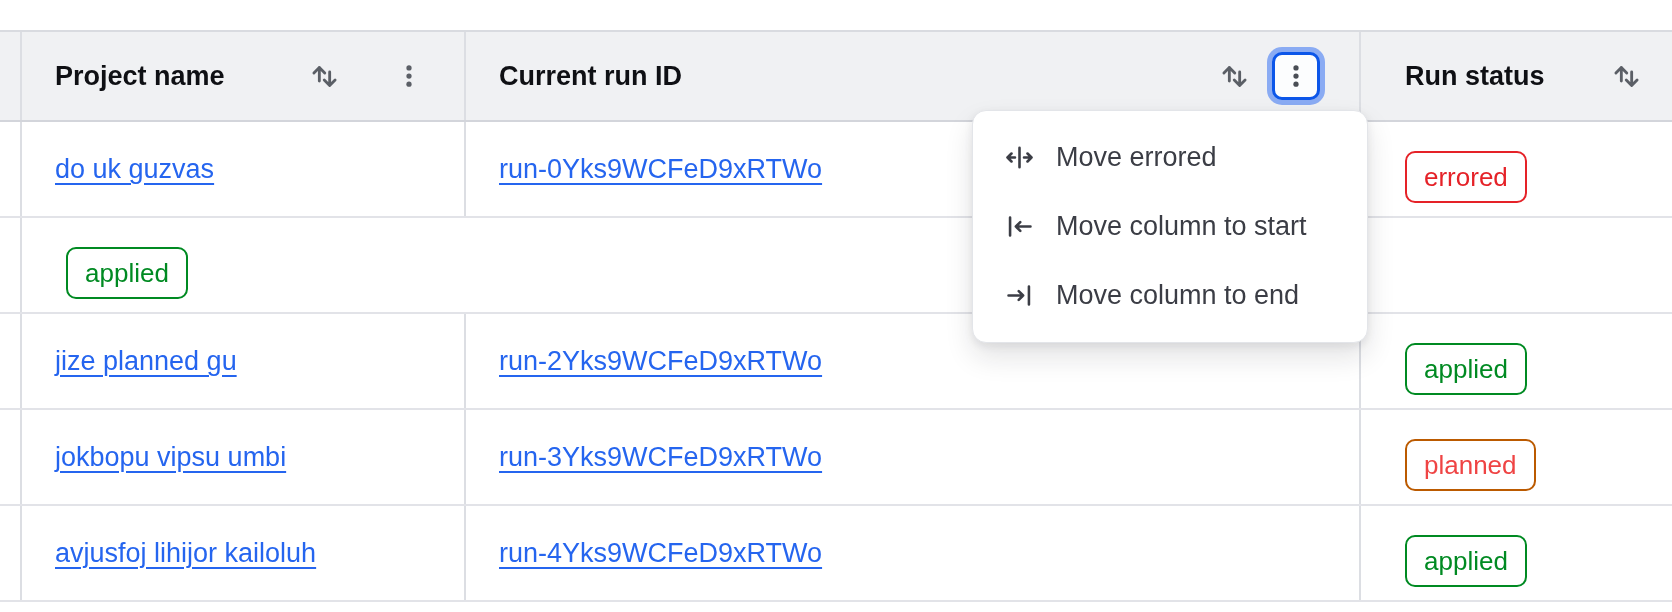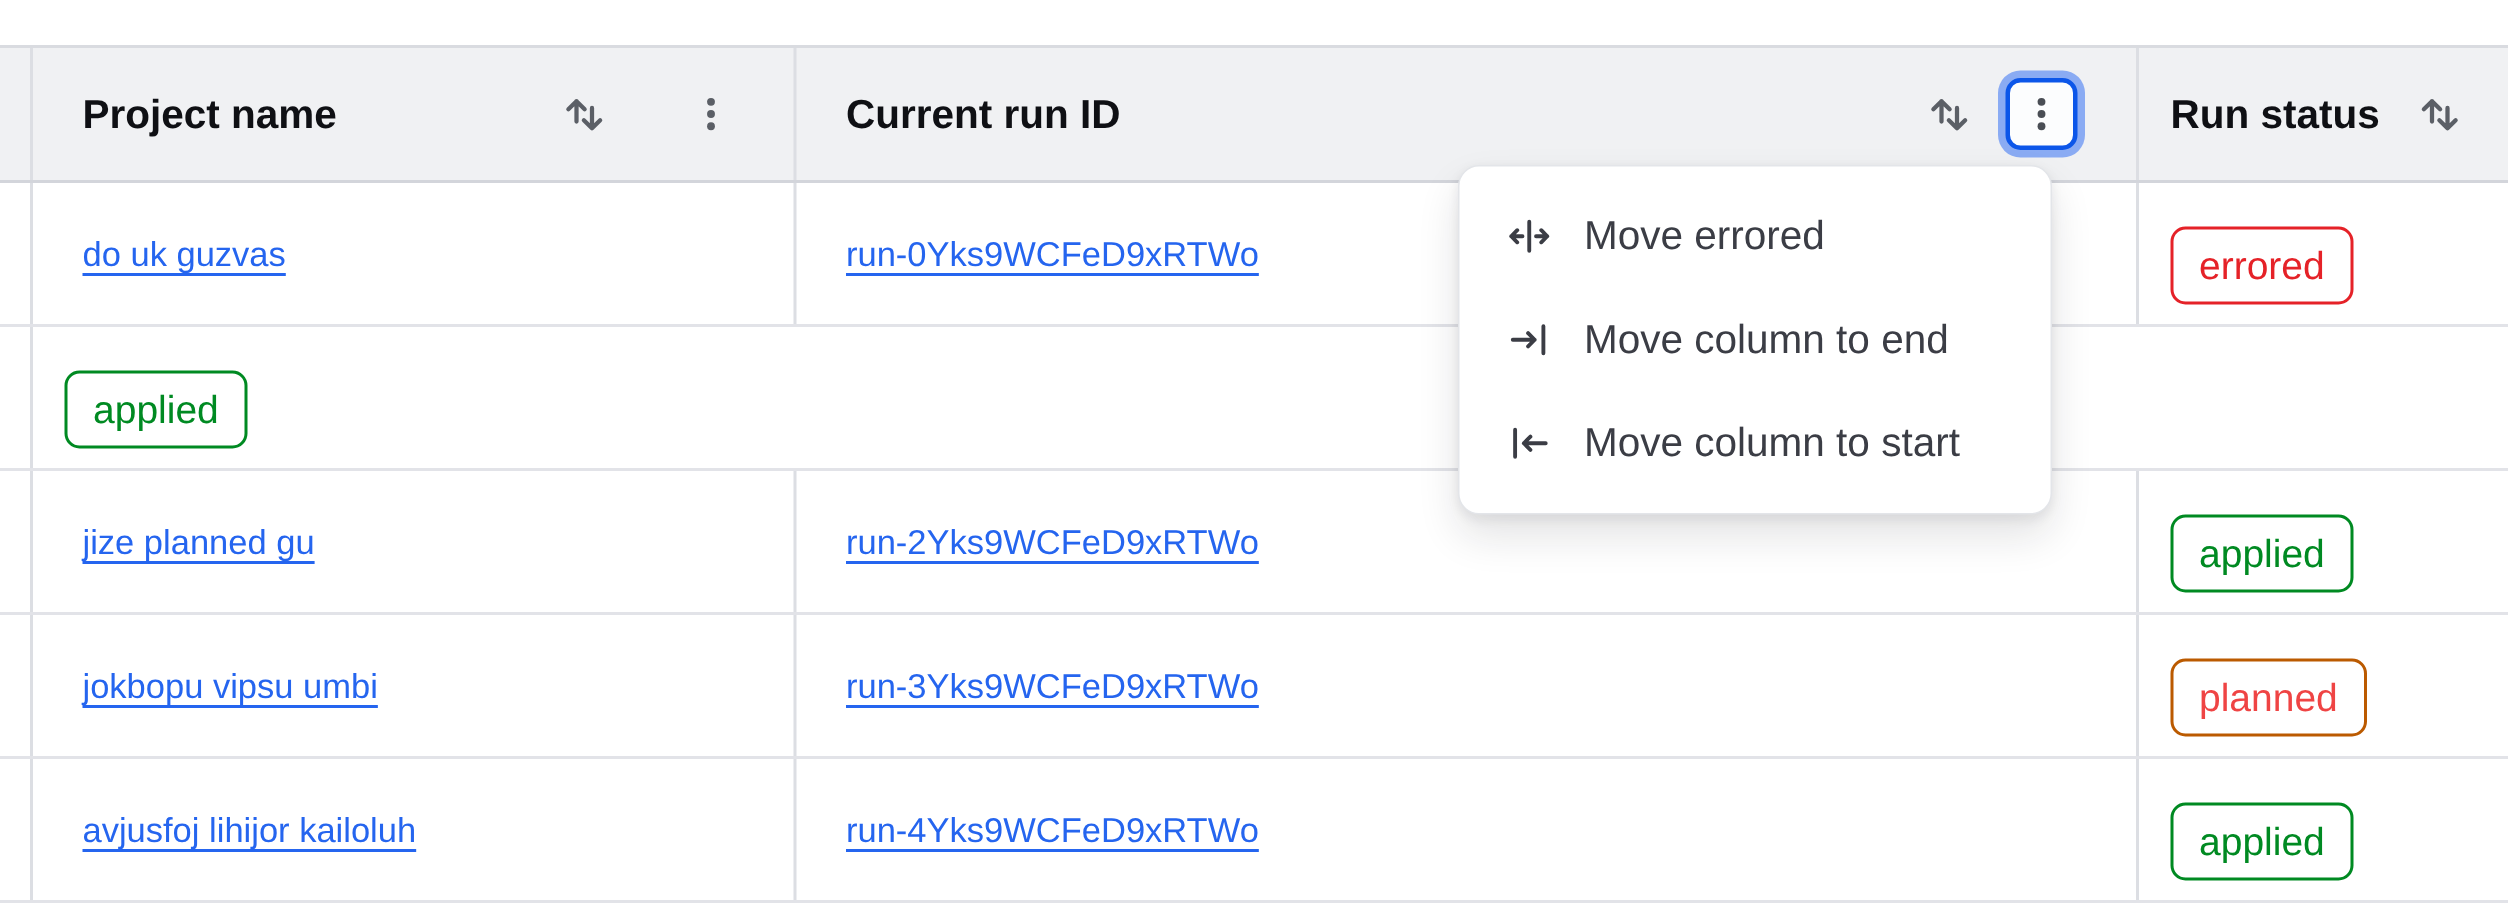--- a/index.html
+++ b/index.html
@@ -3,32 +3,32 @@
 <meta charset="utf-8">
 <style>
   html,body{margin:0;padding:0;background:#ffffff;}
   .page{position:relative;width:1672px;height:612px;background:#ffffff;overflow:hidden;
         font-family:"Liberation Sans",sans-serif;color:#101114;}
   .table{position:absolute;left:0;top:30px;width:1672px;}
   .header-row{display:flex;height:92px;background:#f0f1f3;box-sizing:border-box;
               border-top:2px solid #d9dbe0;border-bottom:2px solid #d3d5db;}
   .hcell,.cell{height:100%;display:flex;align-items:center;box-sizing:border-box;}
   .col-sliver{width:22px;border-right:2px solid #dcdee3;flex:none;}
-  .col-project{width:509px;border-right:2px solid #dcdee3;padding:0 40px 0 33px;flex:none;}
+  .col-project{width:444px;border-right:2px solid #dcdee3;padding:0 40px 0 33px;flex:none;}
   .col-run{width:895px;border-right:2px solid #dcdee3;padding:0 39px 0 33px;flex:none;}
-  .col-status{flex:1;padding:0 30px 0 21px;}
+  .col-status{flex:1;padding:0 30px 0 44px;}
   .hlabel{font-size:27px;font-weight:700;color:#0f1014;white-space:nowrap;}
   .hicons{margin-left:auto;display:flex;align-items:center;}
   .gap-wide{gap:54px;}
   .gap-narrow{gap:22px;}
   .icon-btn{display:flex;align-items:center;justify-content:center;background:none;border:none;padding:0;cursor:pointer;}
   .kebab-focused{width:48px;height:48px;border:3px solid #0c56e9;border-radius:10px;background:#fcfdfe;
                  box-shadow:0 0 0 5px #8aabf3;display:flex;align-items:center;justify-content:center;}
   .row{display:flex;height:96px;background:#ffffff;box-sizing:border-box;border-bottom:2px solid #e2e3e8;}
-  .link{font-size:23px;color:#2565ef;text-decoration:underline;text-decoration-thickness:2px;
+  .link{font-size:27px;color:#2565ef;text-decoration:underline;text-decoration-thickness:2px;
         text-underline-offset:5px;white-space:nowrap;cursor:pointer;}
   .badge{display:inline-block;font-size:26px;line-height:1;padding:11px 17px;border:2px solid;border-radius:10px;
          background:#ffffff;white-space:nowrap;margin-top:15px;}
   .menu{position:absolute;left:972px;top:110px;width:396px;box-sizing:border-box;background:#ffffff;
         border:1px solid #e3e5e9;border-radius:14px;padding:12px 0;z-index:10;
         box-shadow:0 14px 28px rgba(25,28,35,.12),0 3px 8px rgba(25,28,35,.08);}
   .menu-item{display:flex;align-items:center;height:69px;padding:0 31px;gap:21px;font-size:27px;color:#3b3d45;cursor:pointer;}
   .menu-item svg{flex:none;}
   svg{display:block;}
 </style>
@@ -163,28 +163,28 @@
       <span>
         <svg width="31" height="31" viewBox="0 0 24 24" fill="none" stroke="#3b3d45" stroke-width="2" stroke-linecap="round" stroke-linejoin="round">
           <path d="M12 4.5v15M8.5 12H2.7M5.8 8.9 2.7 12l3.1 3.1M15.5 12h5.8M18.2 8.9 21.3 12l-3.1 3.1"></path>
         </svg>
       </span>
       <span>Move errored</span>
     </div>
     <div class="menu-item">
       <span>
         <svg width="31" height="31" viewBox="0 0 24 24" fill="none" stroke="#3b3d45" stroke-width="2" stroke-linecap="round" stroke-linejoin="round">
+          <path d="M4.7 5v14M20.5 12H9.2M12.6 8.6 9.2 12l3.4 3.4"></path>
+        </svg>
+      </span>
+      <span>Move column to start</span>
+    </div>
+    <div class="menu-item">
+      <span>
+        <svg width="31" height="31" viewBox="0 0 24 24" fill="none" stroke="#3b3d45" stroke-width="2" stroke-linecap="round" stroke-linejoin="round">
           <path d="M19.3 5v14M3.5 12h11.3M11.4 8.6 14.8 12l-3.4 3.4"></path>
         </svg>
       </span>
       <span>Move column to end</span>
-    </div>
-    <div class="menu-item">
-      <span>
-        <svg width="31" height="31" viewBox="0 0 24 24" fill="none" stroke="#3b3d45" stroke-width="2" stroke-linecap="round" stroke-linejoin="round">
-          <path d="M4.7 5v14M20.5 12H9.2M12.6 8.6 9.2 12l3.4 3.4"></path>
-        </svg>
-      </span>
-      <span>Move column to start</span>
     </div>
   </div>
 
 </div>
 
 </body></html>

